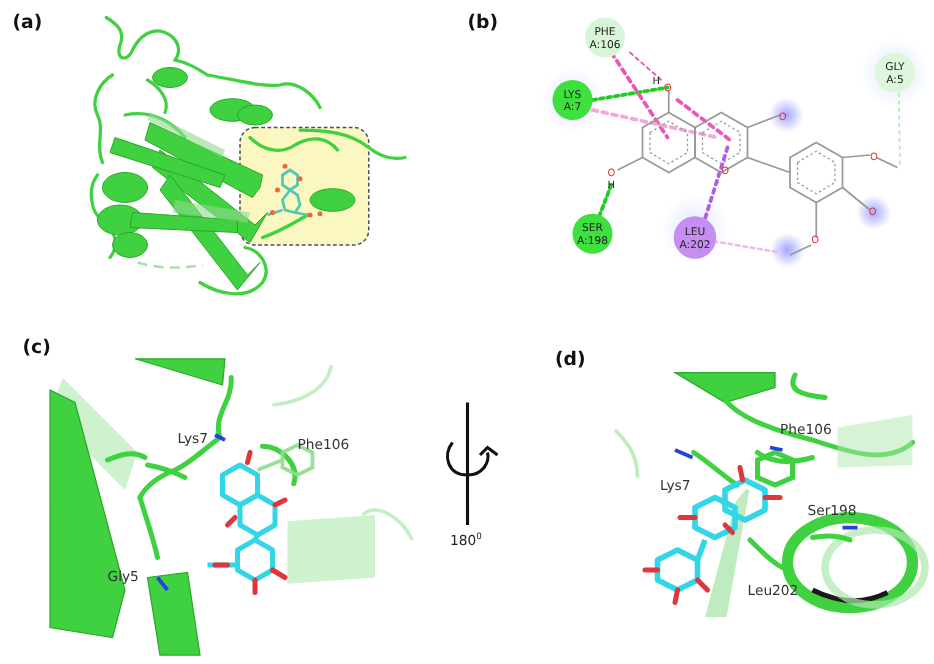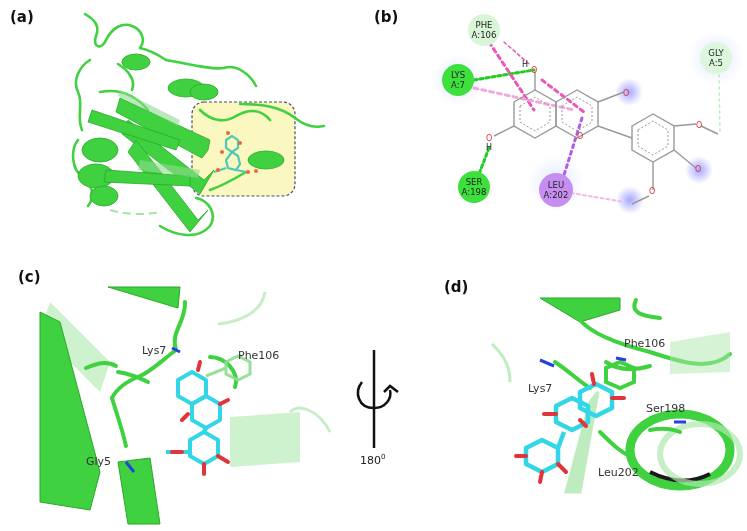--- a/index.html
+++ b/index.html
@@ -216,21 +216,21 @@
     <g fill="none" stroke="#8fdc8f" stroke-width="3" opacity="0.9">
       <polygon points="226,100 238,94 250,100 250,112 238,118 226,112"></polygon>
       <line x1="206" y1="114" x2="226" y2="106"></line>
     </g>
     <text class="pdb-label" x="142" y="92">Lys7</text>
     <text class="pdb-label" x="238" y="97">Phe106</text>
     <text class="pdb-label" x="86" y="203">Gly5</text>
   </svg>
 </div>
 
-<div class="panel" style="left:340px;top:342px;width:90px;height:120px;">
+<div class="panel" style="left:340px;top:314px;width:90px;height:120px;">
   <svg width="90" height="120">
     <line x1="34" y1="8" x2="34" y2="106" stroke="#111" stroke-width="2.5"></line>
     <path d="M22 40 C14 50,18 66,34 66 C46 66,52 56,50 48" fill="none" stroke="#111" stroke-width="2.5"></path>
     <polyline points="44,50 50,44 58,50" fill="none" stroke="#111" stroke-width="2.5"></polyline>
     <text class="rot-label" x="20" y="122"><tspan>180</tspan><tspan dy="-5" font-size="7">0</tspan></text>
   </svg>
 </div>
 
 <div class="panel" style="left:430px;top:262px;width:317px;height:269px;">
   <div class="panel-label" style="left:14px;top:16px;">(d)</div>

